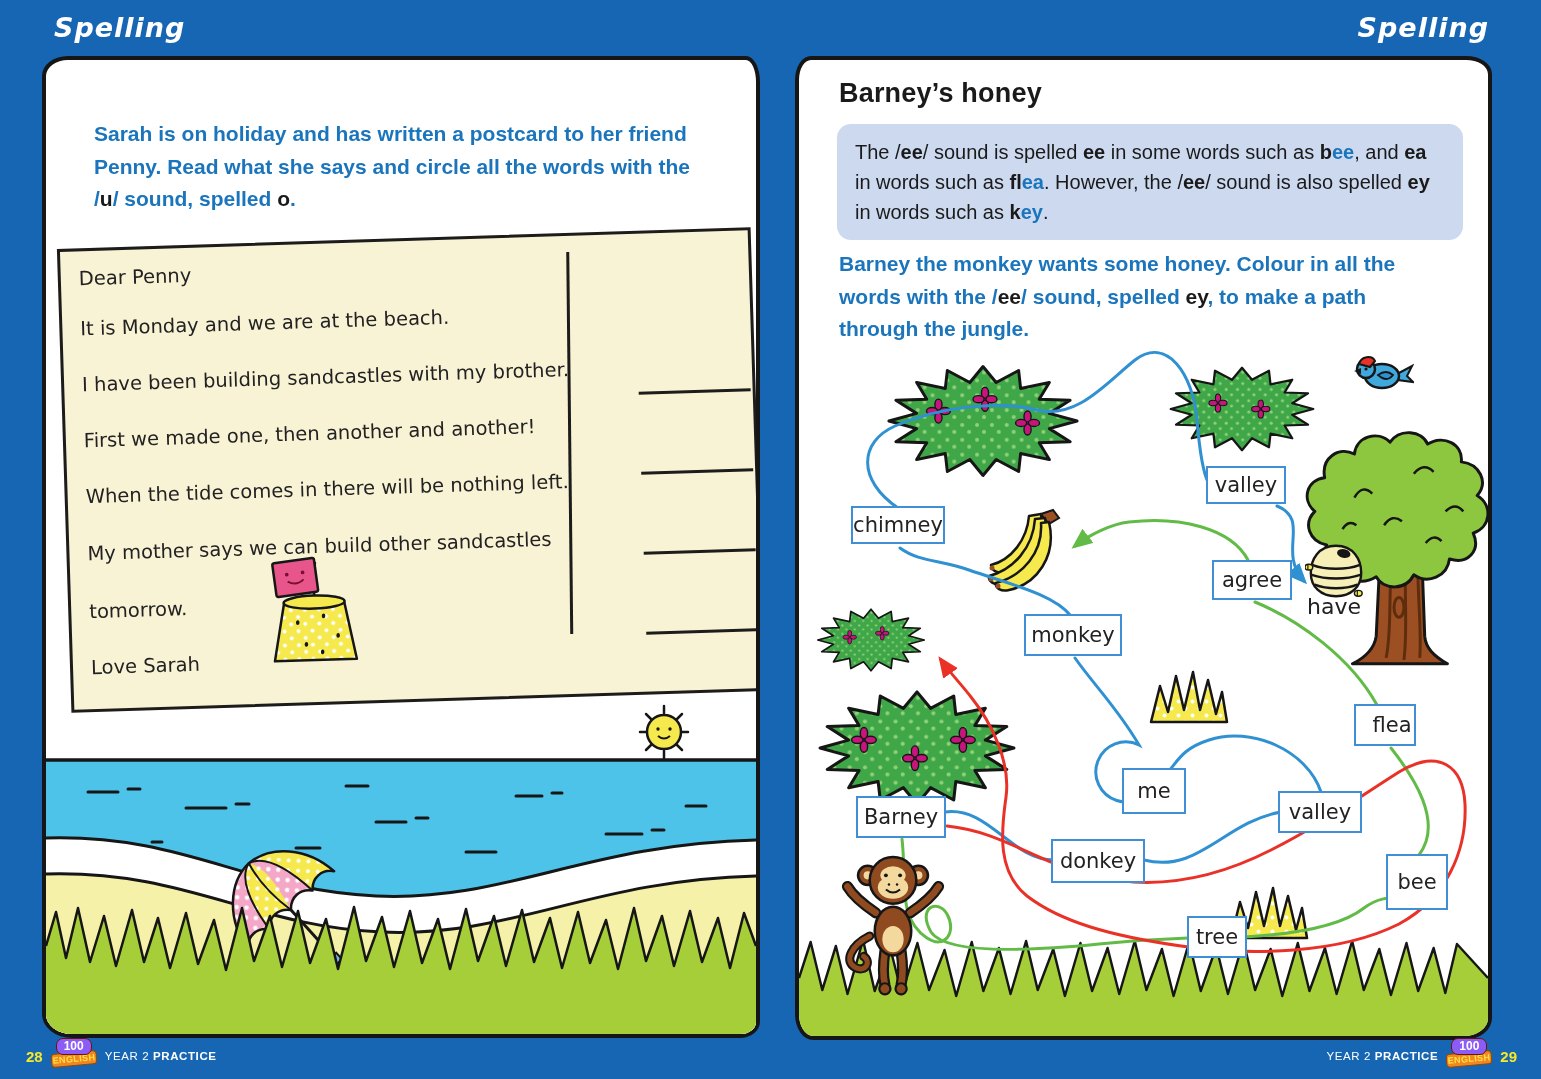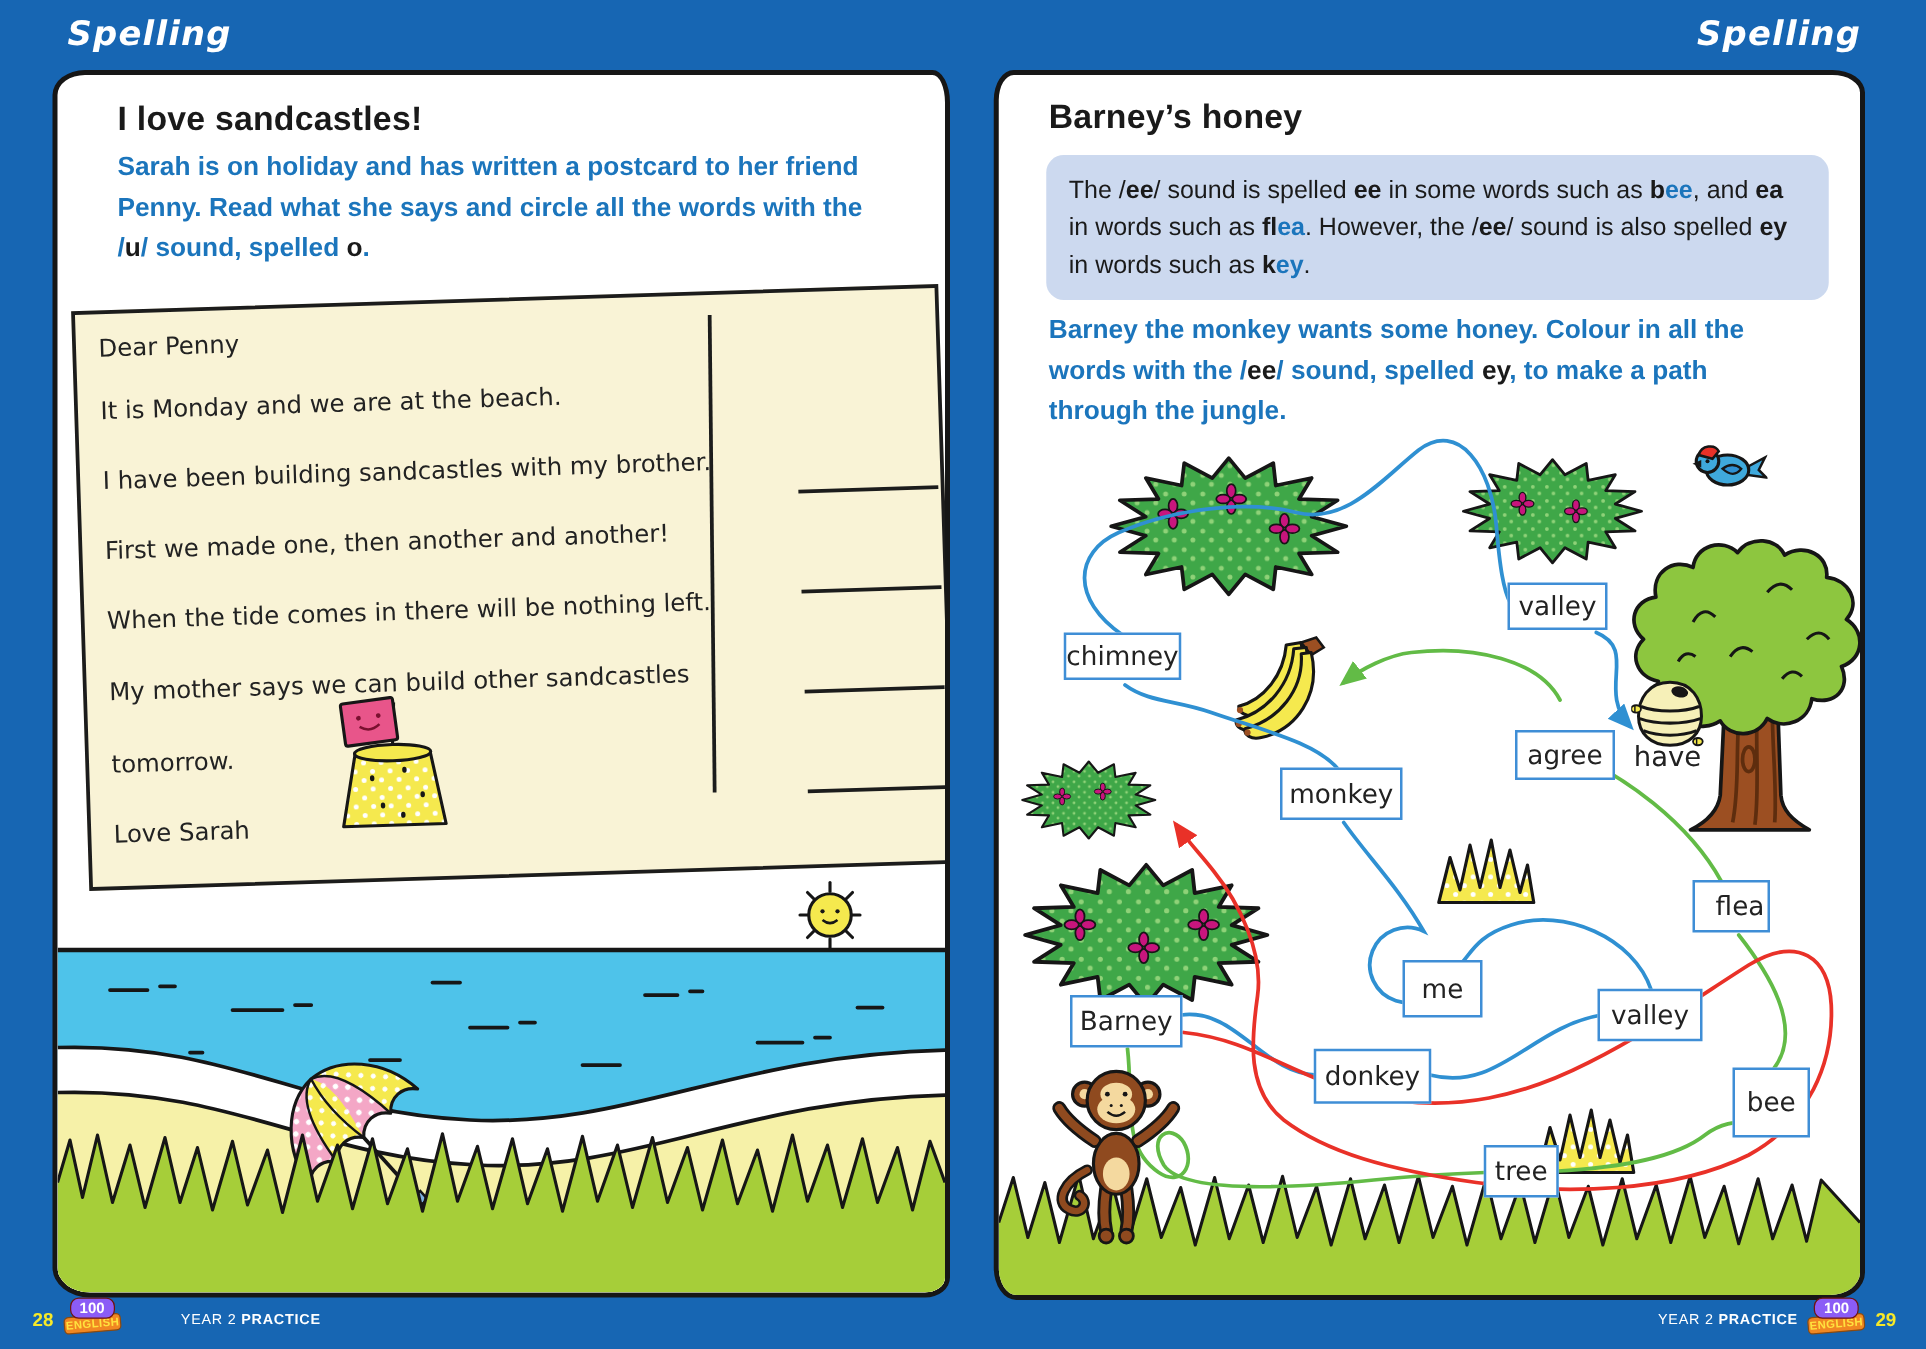--- a/index.html
+++ b/index.html
@@ -32,21 +32,21 @@
   .ill{position:absolute;}
   .word-box{position:absolute;background:#fff;border:2.5px solid #3f8ed6;
        box-sizing:border-box;display:flex;align-items:center;justify-content:center;
        font-family:"DejaVu Sans",sans-serif;font-size:21px;color:#222;z-index:6;}
   .honey-label{position:absolute;left:500px;top:534px;width:70px;text-align:center;
        font-family:"DejaVu Sans",sans-serif;font-size:22px;color:#222;z-index:6;}
   .grass-fringe{position:absolute;left:0;bottom:0;width:100%;height:100px;z-index:4;}
   .footer{position:absolute;top:1042px;display:flex;align-items:center;gap:8px;}
   .footer.l{left:26px;} .footer.r{right:24px;}
   .pgnum{color:#f7e928;font-weight:bold;font-size:15px;}
-  .series{color:#fff;font-size:11.5px;letter-spacing:.6px;margin-left:40px;}
+  .series{color:#fff;font-size:11.5px;letter-spacing:.6px;}
   .series b{font-weight:bold;}
   .logo{width:46px;position:relative;top:-4px;}
   .logo-top{background:#8b5cf6;border:1.5px solid #6e1410;color:#fff;font-weight:bold;
        font-size:12px;text-align:center;border-radius:7px;line-height:15px;width:34px;
        margin:0 auto;position:relative;z-index:2;}
   .logo-bot{background:#f08722;border:1.5px solid #8a4a10;color:#ffe23e;font-weight:bold;
        font-size:9px;text-align:center;border-radius:4px;line-height:12px;
        transform:rotate(-5deg);margin-top:-3px;letter-spacing:.4px;}
 </style>
 </head>
@@ -94,21 +94,20 @@
     <path d="M0,196 L10,162 L20,208 L32,158 L44,212 L58,166 L70,216 L86,160 L98,212 L112,168 L124,218 L140,163 L152,214 L168,170 L180,220 L196,158 L208,211 L224,166 L236,217 L252,161 L264,213 L280,169 L292,219 L308,157 L320,211 L336,167 L348,217 L364,161 L376,213 L392,169 L404,219 L420,159 L432,211 L448,166 L460,216 L476,160 L488,212 L504,168 L516,218 L532,162 L544,213 L560,170 L572,219 L588,158 L600,211 L616,166 L628,216 L644,161 L656,212 L672,168 L684,218 L698,163 L710,196 L710,284 L0,284 Z" fill="#a6ce39"></path>
     <path d="M0,196 L10,162 L20,208 L32,158 L44,212 L58,166 L70,216 L86,160 L98,212 L112,168 L124,218 L140,163 L152,214 L168,170 L180,220 L196,158 L208,211 L224,166 L236,217 L252,161 L264,213 L280,169 L292,219 L308,157 L320,211 L336,167 L348,217 L364,161 L376,213 L392,169 L404,219 L420,159 L432,211 L448,166 L460,216 L476,160 L488,212 L504,168 L516,218 L532,162 L544,213 L560,170 L572,219 L588,158 L600,211 L616,166 L628,216 L644,161 L656,212 L672,168 L684,218 L698,163 L710,196" fill="none" stroke="#161616" stroke-width="2.5" stroke-linejoin="round"></path>
   </g>
 </defs>
 </svg>
 
 <div class="hdr l">Spelling</div>
 <div class="hdr r">Spelling</div>
 
 <div class="page left">
-  <div class="title" style="left:48px;top:20px;">I love sandcastles!</div>
   <div class="instr" style="left:48px;top:58px;width:614px;"><span>Sarah is on holiday and has written a postcard to her friend Penny. Read what she says and circle all the words with the /</span><span class="c-b c-k">u</span><span>/ sound, spelled </span><span class="c-b c-k">o</span><span>.</span></div>
 
   <div class="postcard">
     <div class="pc-line" style="top:16px;">Dear Penny</div>
     <div class="pc-line" style="top:66px;">It is Monday and we are at the beach.</div>
     <div class="pc-line" style="top:122px;">I have been building sandcastles with my brother.</div>
     <div class="pc-line" style="top:178px;">First we made one, then another and another!</div>
     <div class="pc-line" style="top:234px;">When the tide comes in there will be nothing left.</div>
     <div class="pc-line" style="top:291px;">My mother says we can build other sandcastles</div>
     <div class="pc-line" style="top:349px;">tomorrow.</div>
@@ -304,21 +303,21 @@
       <path d="M578,645 C552,598 500,560 456,542"></path>
       <path d="M449,500 C432,468 380,456 330,462 C312,464 290,475 276,486" marker-end="url(#mGreen)"></path>
     </g>
     <g fill="none" stroke="#e93128" stroke-width="3" stroke-linecap="round">
       <path d="M148,766 C205,772 235,802 295,816 C365,833 425,814 472,790 C520,766 562,736 600,712 C640,688 664,706 666,744 C668,790 648,838 600,864 C540,894 452,896 382,886 C312,876 262,862 228,836 C198,812 202,772 207,737 C212,702 192,662 172,637 C162,624 152,614 142,600" marker-end="url(#mRed)"></path>
     </g>
   </svg>
 
   <div class="word-box" style="left:52px;top:446px;width:94px;height:38px;">chimney</div>
   <div class="word-box" style="left:407px;top:406px;width:80px;height:38px;">valley</div>
-  <div class="word-box" style="left:413px;top:500px;width:80px;height:40px;margin-top:24px;">agree</div>
+  <div class="word-box" style="left:413px;top:500px;width:80px;height:40px;">agree</div>
   <div class="word-box" style="left:225px;top:554px;width:98px;height:42px;">monkey</div>
   <div class="word-box" style="left:555px;top:644px;width:62px;height:42px;padding-left:14px;">flea</div>
   <div class="word-box" style="left:323px;top:708px;width:64px;height:46px;">me</div>
   <div class="word-box" style="left:57px;top:736px;width:90px;height:42px;">Barney</div>
   <div class="word-box" style="left:479px;top:731px;width:84px;height:42px;">valley</div>
   <div class="word-box" style="left:252px;top:779px;width:94px;height:44px;">donkey</div>
   <div class="word-box" style="left:587px;top:794px;width:62px;height:56px;">bee</div>
   <div class="word-box" style="left:388px;top:856px;width:60px;height:42px;">tree</div>
   <div class="honey-label">have</div>
 

